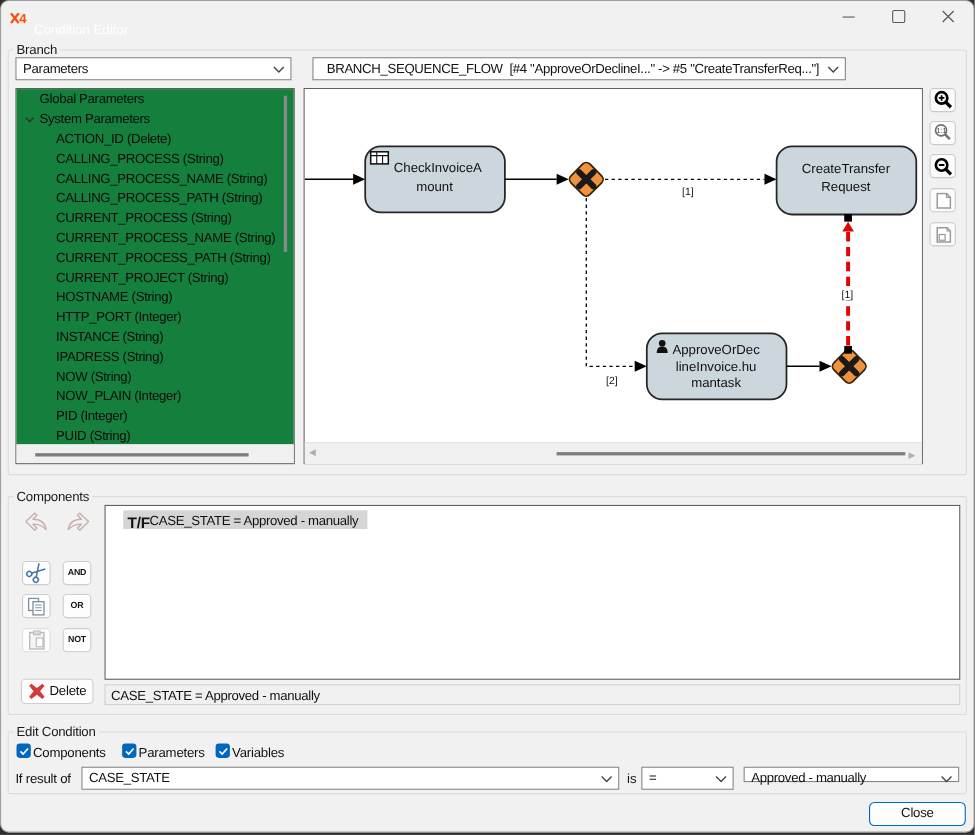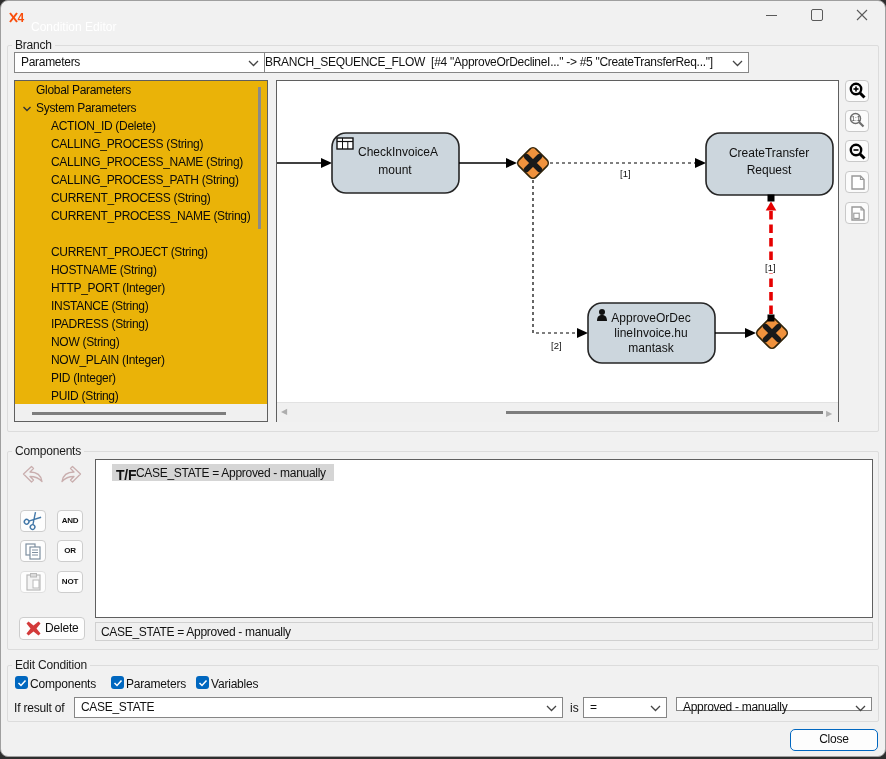--- a/index.html
+++ b/index.html
@@ -36,37 +36,38 @@
 <svg class="abs" style="left:856px;top:9px" width="12" height="12" viewBox="0 0 12 12">
     <path d="M1 1 L11 11 M11 1 L1 11" stroke="#5a5a5a" stroke-width="1.1" fill="none"></path>
   </svg>
 
 <div class="grp" style="left:7px;top:45px;width:870px;height:385px"></div>
 <div class="grplabel" style="left:12px;top:38px">Branch</div>
 
 <div class="combo" style="left:14px;top:52px;width:251px;height:21px">Parameters<svg class="chev" width="11" height="7" viewBox="0 0 11 7">
       <path d="M1 1 L5.5 5.5 L10 1" stroke="#454545" fill="none" stroke-width="1.3"></path>
     </svg></div>
-<div class="combo" style="left:264px;top:52px;width:485px;height:21px;padding-left:0">BRANCH_SEQUENCE_FLOW&nbsp; [#4 "ApproveOrDeclineI..." -&gt; #5 "CreateTransferReq..."]<svg class="chev" width="11" height="7" viewBox="0 0 11 7">
+<div class="combo" style="left:284px;top:52px;width:485px;height:21px;padding-left:12px">BRANCH_SEQUENCE_FLOW&nbsp; [#4 "ApproveOrDeclineI..." -&gt; #5 "CreateTransferReq..."]<svg class="chev" width="11" height="7" viewBox="0 0 11 7">
       <path d="M1 1 L5.5 5.5 L10 1" stroke="#454545" fill="none" stroke-width="1.3"></path>
     </svg></div>
 
 <div class="panel" style="left:14px;top:80px;width:254px;height:342px"></div>
-<div class="abs" style="left:15px;top:81px;width:252px;height:323px;background:#eab308;overflow:hidden" id="tree">
+<div class="abs" style="left:15px;top:81px;width:252px;height:323px;background:#15803d;overflow:hidden" id="tree">
 <div class="treerow" style="left:21px;top:2px">Global Parameters</div>
 <div class="treerow" style="left:21px;top:20px">System Parameters</div>
 <svg style="position:absolute;left:7px;top:23px" width="10" height="10" viewBox="0 0 10 10">
       <path d="M1.5 3 L5 6.5 L8.5 3" stroke="#333" stroke-width="1.4" fill="none"></path>
     </svg>
 <div class="treerow" style="left:36px;top:38px">ACTION_ID (Delete)</div>
 <div class="treerow" style="left:36px;top:56px">CALLING_PROCESS (String)</div>
 <div class="treerow" style="left:36px;top:74px">CALLING_PROCESS_NAME (String)</div>
 <div class="treerow" style="left:36px;top:92px">CALLING_PROCESS_PATH (String)</div>
 <div class="treerow" style="left:36px;top:110px">CURRENT_PROCESS (String)</div>
 <div class="treerow" style="left:36px;top:128px">CURRENT_PROCESS_NAME (String)</div>
+<div class="treerow" style="left:36px;top:146px">CURRENT_PROCESS_PATH (String)</div>
 <div class="treerow" style="left:36px;top:164px">CURRENT_PROJECT (String)</div>
 <div class="treerow" style="left:36px;top:182px">HOSTNAME (String)</div>
 <div class="treerow" style="left:36px;top:200px">HTTP_PORT (Integer)</div>
 <div class="treerow" style="left:36px;top:218px">INSTANCE (String)</div>
 <div class="treerow" style="left:36px;top:236px">IPADRESS (String)</div>
 <div class="treerow" style="left:36px;top:254px">NOW (String)</div>
 <div class="treerow" style="left:36px;top:272px">NOW_PLAIN (Integer)</div>
 <div class="treerow" style="left:36px;top:290px">PID (Integer)</div>
 <div class="treerow" style="left:36px;top:308px">PUID (String)</div>
 </div>

